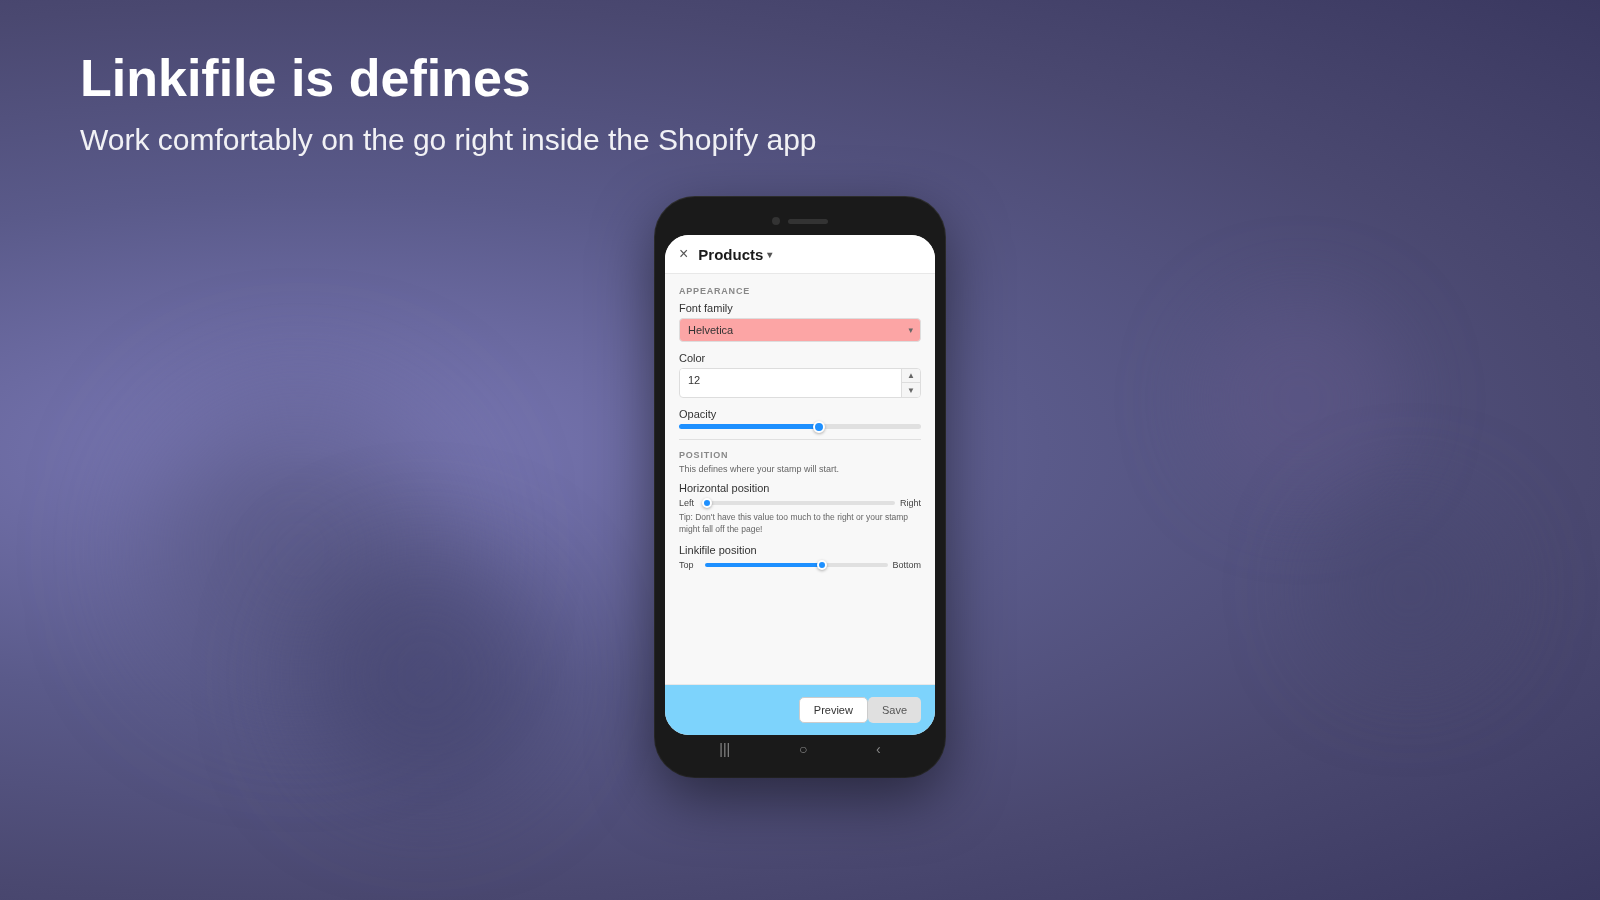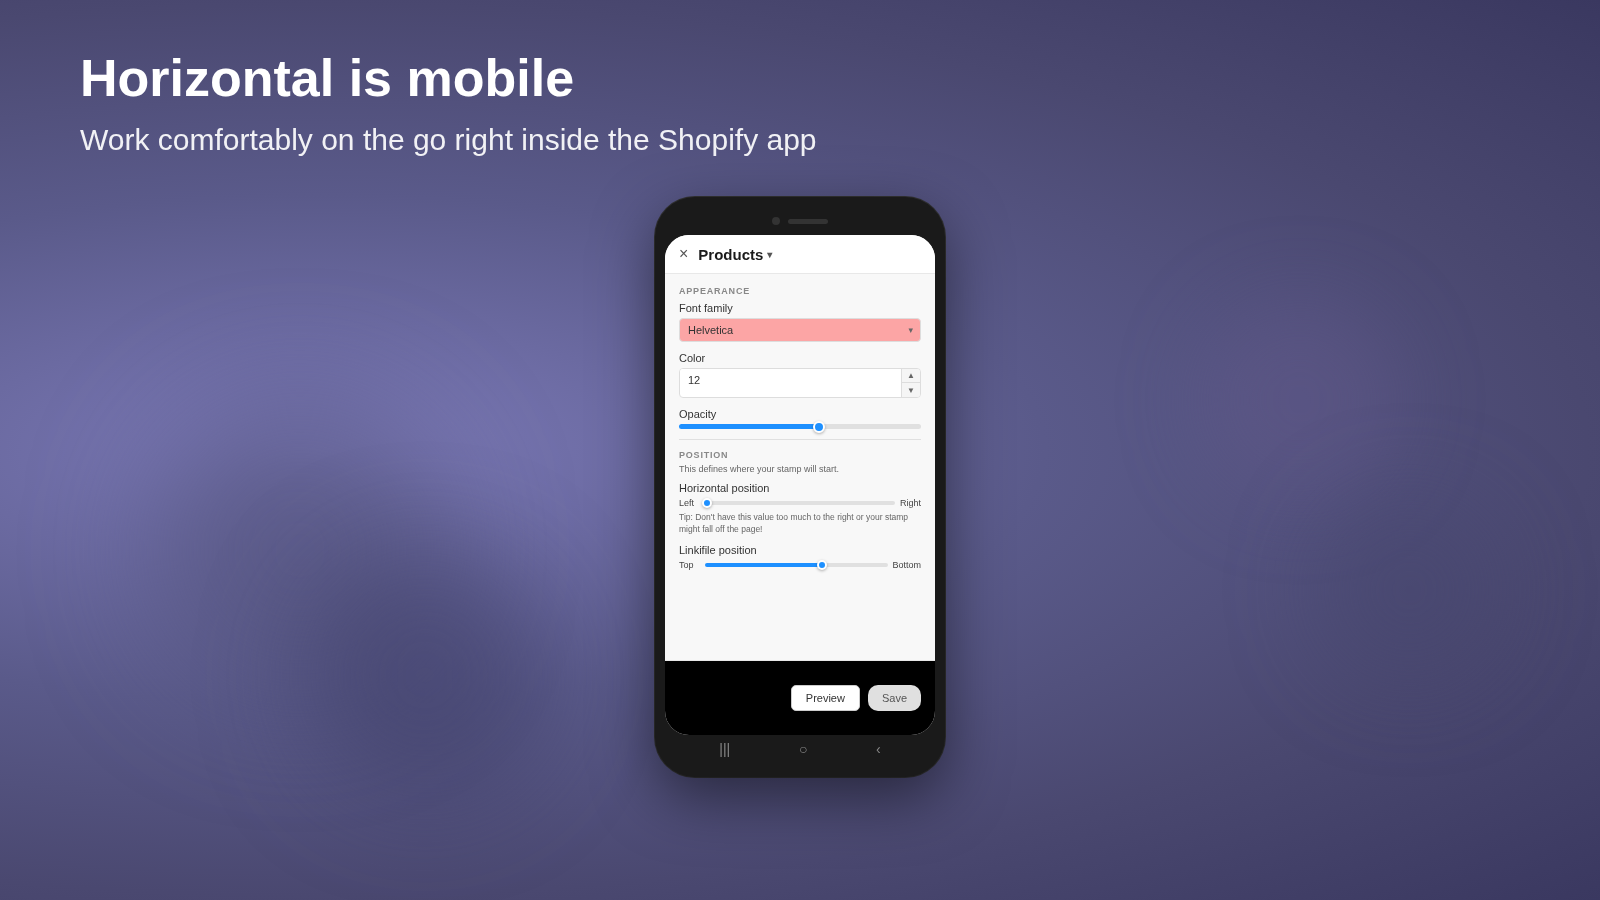--- a/index.html
+++ b/index.html
@@ -402,42 +402,41 @@
       background: #1e90ff;
       border: 2px solid #fff;
       top: 50%;
       left: 64%;
       transform: translate(-50%, -50%);
       box-shadow: 0 1px 3px rgba(0,0,0,0.3);
     }
 
     
     .app-footer {
-      padding: 24px 14px;
+      padding: 12px 14px;
       display: flex;
       justify-content: flex-end;
-      gap: 8px;
       border-top: 1px solid #e8e8e8;
-      background: #000000;
+      background: #7dd3fc;
     }
 
     .btn-preview {
       padding: 6px 14px;
       border: 1px solid #ccc;
       border-radius: 5px;
       background: #fff;
       font-size: 11px;
       color: #333;
       cursor: pointer;
     }
 
     .btn-save {
       padding: 6px 14px;
       border: none;
-      border-radius: 10px;
+      border-radius: 5px;
       background: #e0e0e0;
       font-size: 11px;
       color: #555;
       cursor: pointer;
     }
 
     
     .phone-bottom-nav {
       height: 28px;
       display: flex;
@@ -481,21 +480,21 @@
 <body>
 
 <div class="bg">
   <div class="bg-blur-1"></div>
   <div class="bg-blur-2"></div>
   <div class="bg-blur-3"></div>
   <div class="bg-blur-4"></div>
 </div>
 
 <div class="page-content">
-  <h1 class="headline">Horizontal is mobile</h1>
+  <h1 class="headline">Linkifile is defines</h1>
   <p class="subtitle">Work comfortably on the go right inside the Shopify app</p>
 
   <div class="phone-wrapper">
     <div class="phone">
 
       <div class="phone-notch-area">
         <div class="phone-camera"></div>
         <div class="phone-speaker"></div>
       </div>
 

